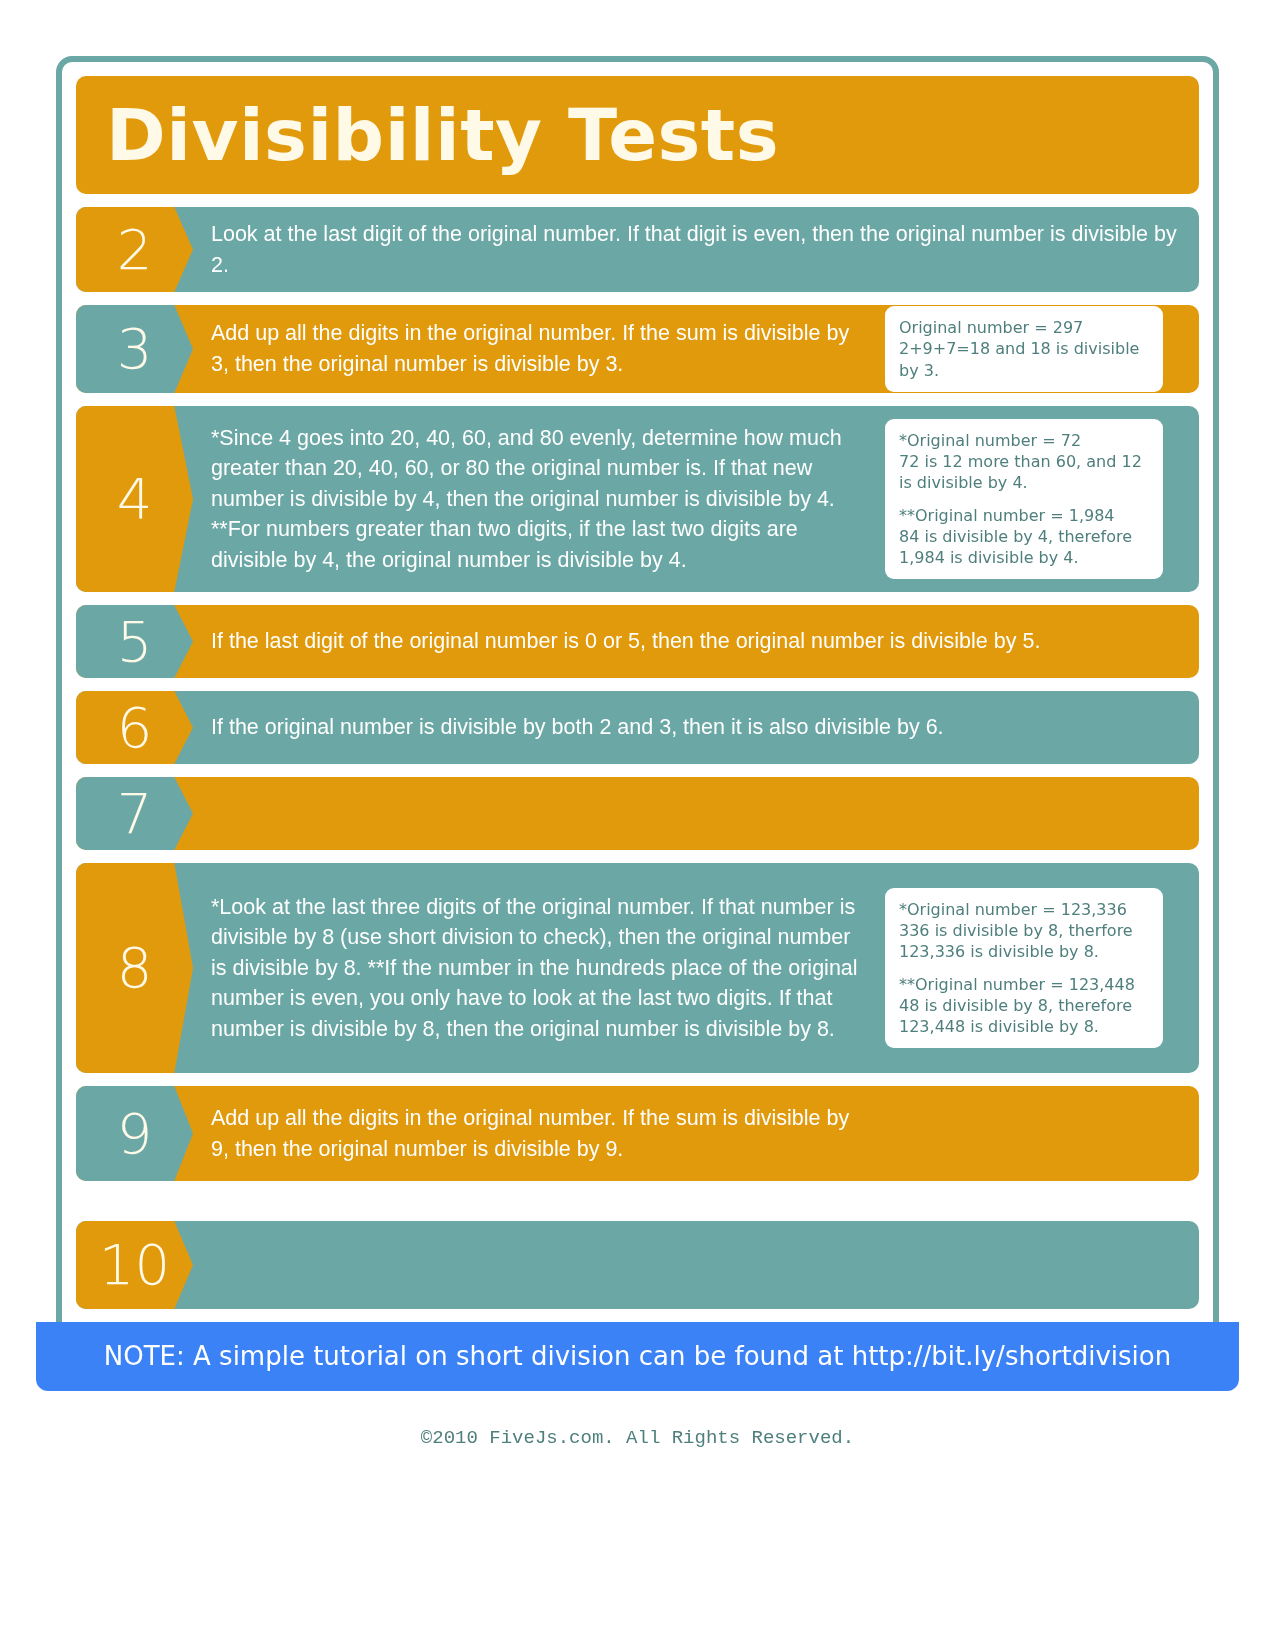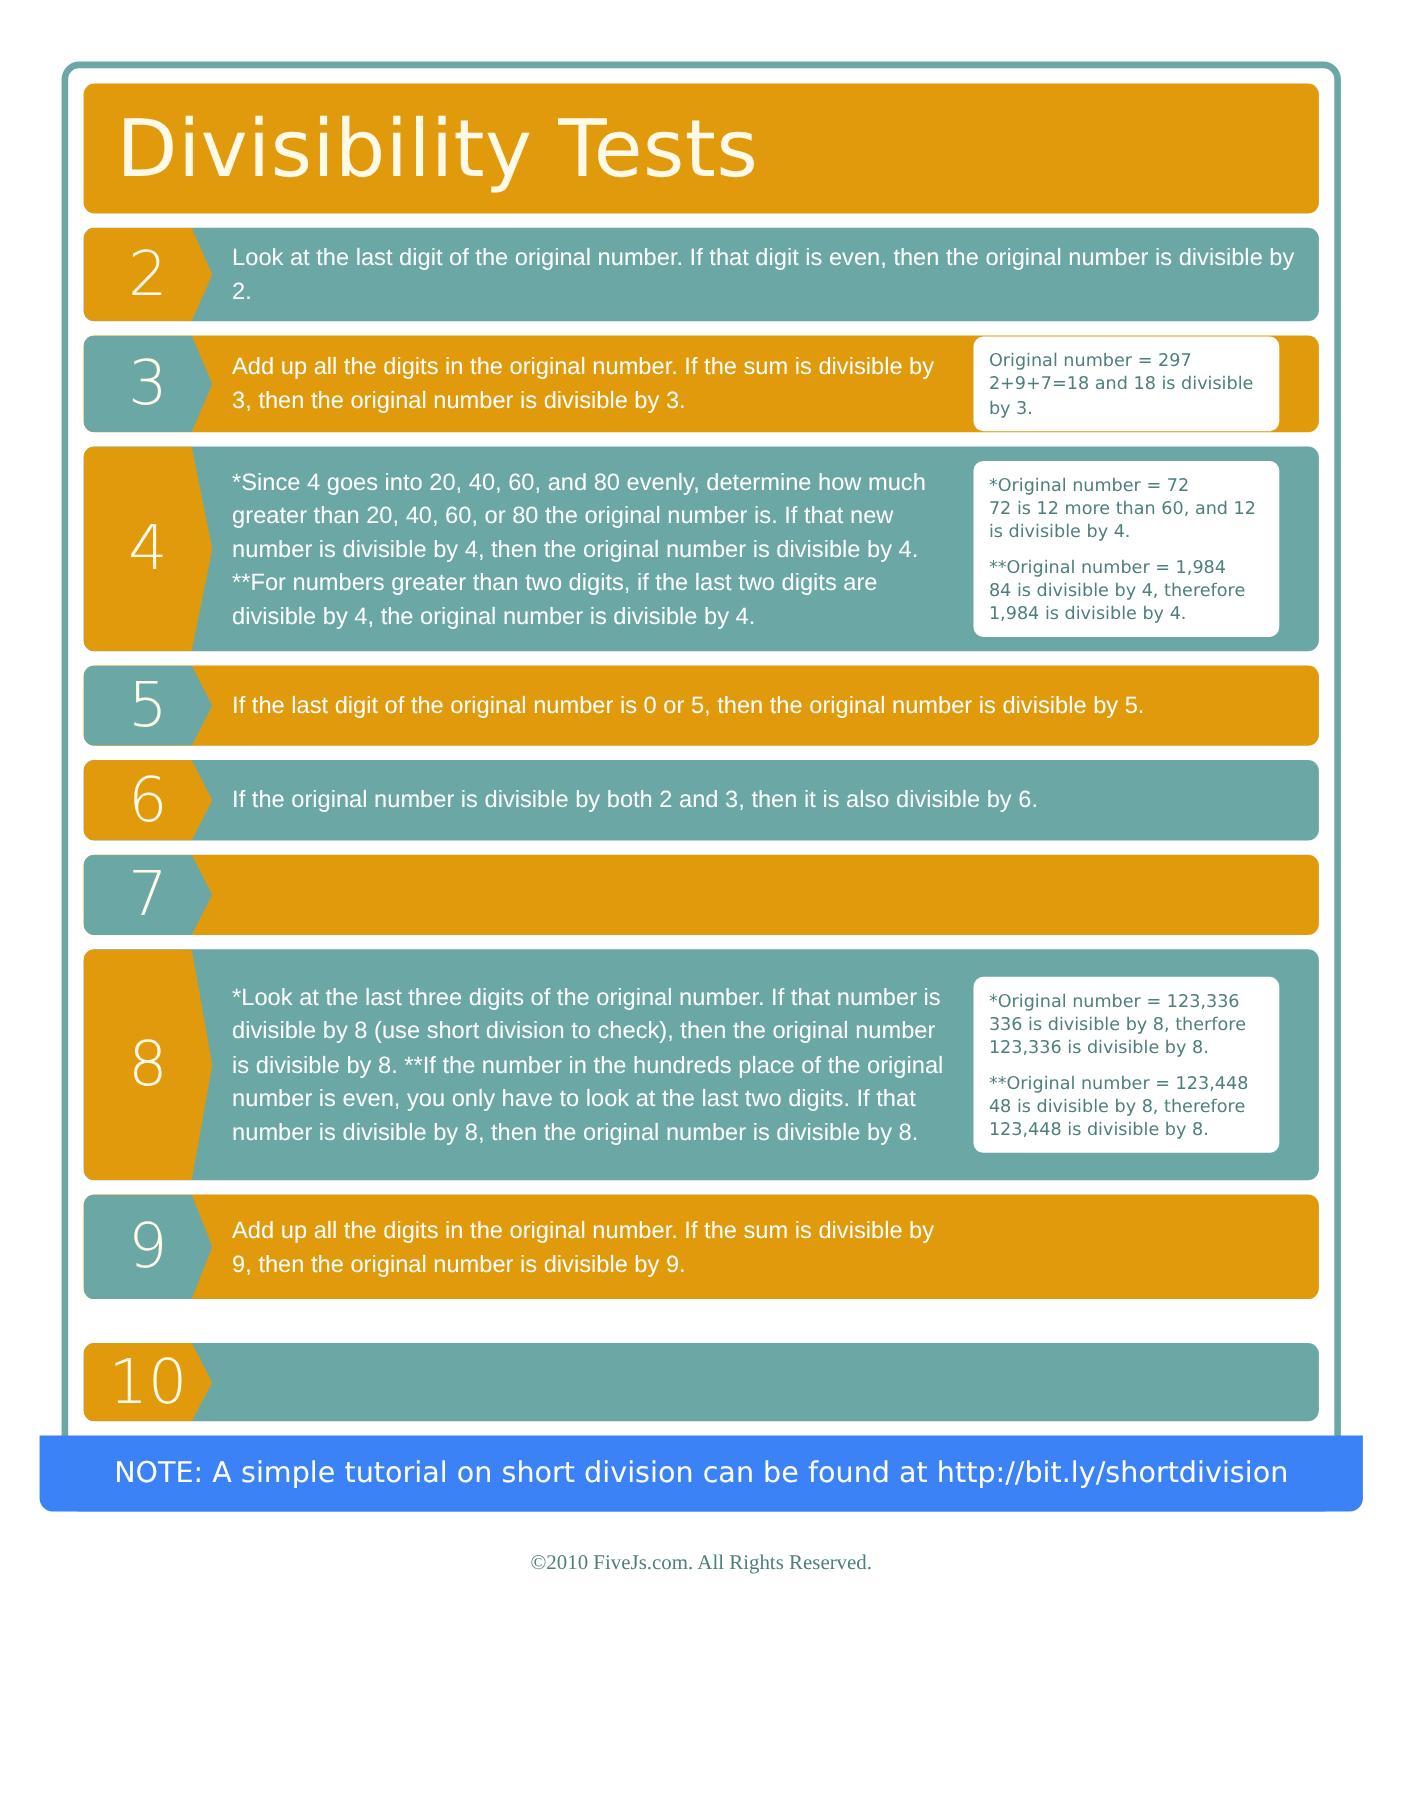--- a/index.html
+++ b/index.html
@@ -30,21 +30,21 @@
     border-radius:10px;
     height:118px;
     display:flex;align-items:center;
     padding:0 30px;
     margin-bottom:13px;
   }
   .title-bar h1{
     margin:0;
     color:#FFF9E8;
     font-size:72px;
-    font-weight:400;
+    font-weight:700;
     letter-spacing:0.5px;
     line-height:1;
     font-family:"DejaVu Sans", sans-serif;
   }
   
   .row{
     position:relative;
     display:flex;
     align-items:stretch;
     border-radius:10px;
@@ -99,21 +99,21 @@
 
   
   .row.r2{height:85px;}
   .row.r3{height:88px;}
   .row.r4{height:186px;}
   .row.r5{height:73px;}
   .row.r6{height:73px;}
   .row.r7{height:73px;}
   .row.r8{height:210px;}
   .row.r9{height:95px;}
-  .row.r10{height:71px;margin-top:40px;}
+  .row.r10{height:88px;margin-top:40px;}
 
   .row.r2 .rule, .row.r5 .rule, .row.r6 .rule, .row.r7 .rule, .row.r10 .rule{
     align-items:center;
   }
   .row.r4 .rule, .row.r8 .rule{align-items:center;}
 
   
   .note{
     background:#3b82f6;
     color:#FFFFFF;
@@ -127,21 +127,21 @@
     font-weight:400;
   }
   .note-wrap{
     margin:0 -20px -6px -20px;
   }
   .footer{
     text-align:center;
     color:#4E7F7D;
     font-size:19px;
     padding-top:36px;
-    font-family:Liberation Serif, serif;
+    font-family:Liberation Mono, monospace;
   }
 </style>
 </head>
 <body>
 
 <div class="poster">
   <div class="frame">
 
     <div class="title-bar">
       <h1>Divisibility Tests</h1>

